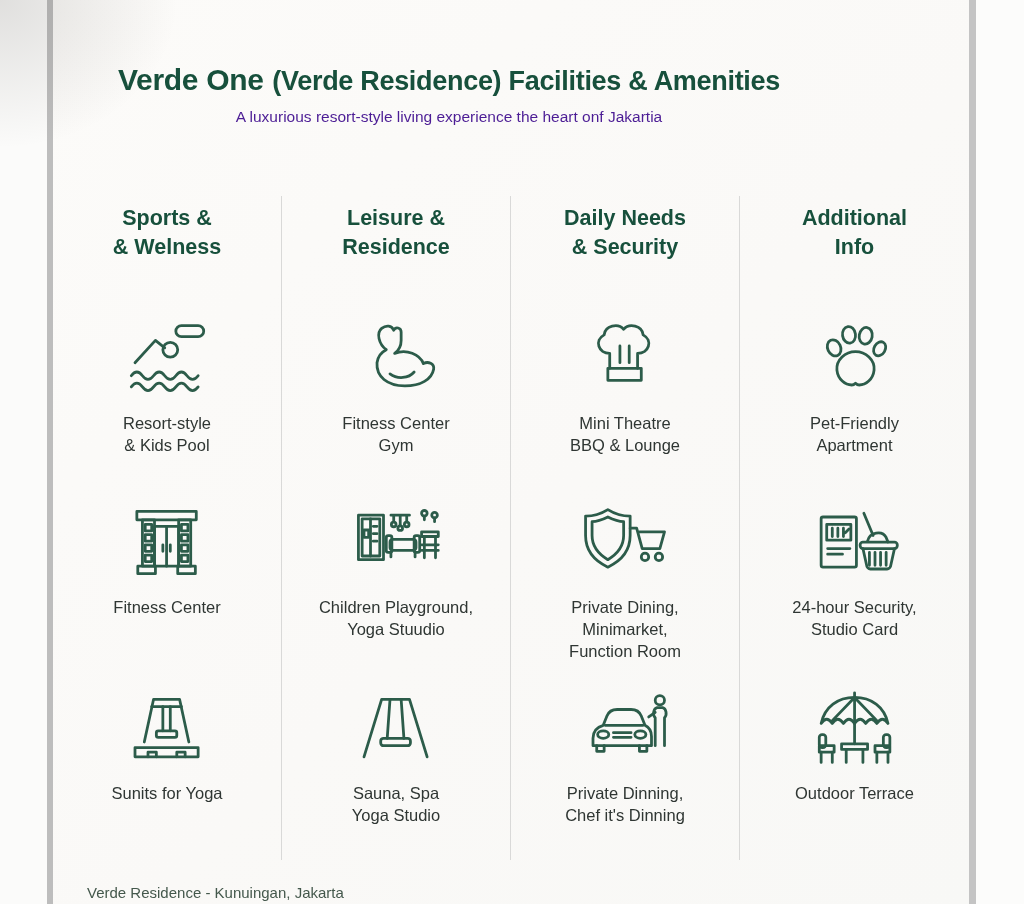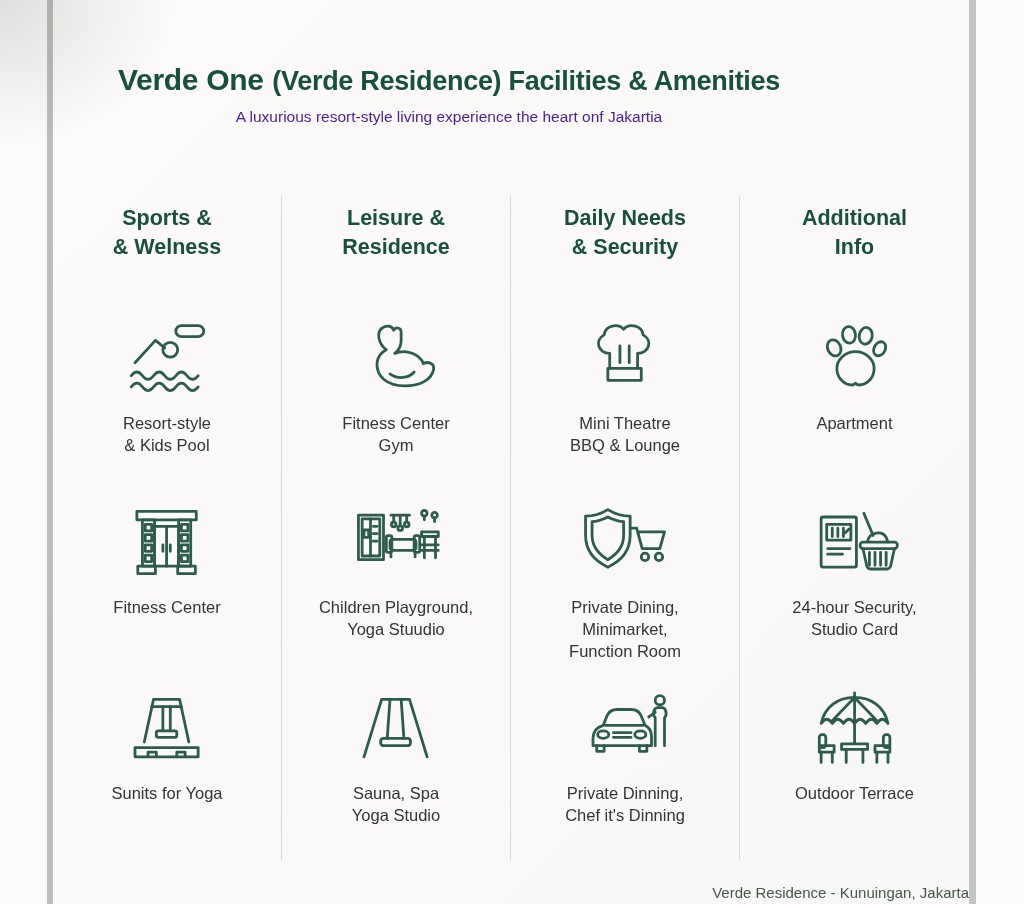--- a/index.html
+++ b/index.html
@@ -47,22 +47,22 @@
   .item.r3{top:492px;}
   .icon-box{height:82px;display:flex;align-items:center;justify-content:center;}
   .icon-box svg{height:78px;width:auto;}
   .ic{fill:none;stroke:#2c5c4a;stroke-width:3;stroke-linecap:round;stroke-linejoin:round;}
   .item-label{
     margin-top:13px;font-size:16.5px;color:#2f3633;line-height:1.33;
   }
   .item-label span{display:block;}
 
   .footer{
-    position:absolute;left:53px;bottom:3px;width:916px;text-align:right;
-    font-size:15px;color:#44584c;
+    position:absolute;left:53px;bottom:3px;width:916px;text-align:left;
+    font-size:15px;color:#44584c;padding-left:34px;
   }
 </style>
 </head>
 <body>
 
 <div id="screen">
   <div class="outside-left"></div>
   <div class="outside-right"></div>
   <div class="page-area"></div>
   <div class="edge-stripe-left"></div>
@@ -263,20 +263,21 @@
         <div class="icon-box">
           <svg viewBox="0 0 96 84" class="ic" xmlns="http://www.w3.org/2000/svg">
             <ellipse cx="26" cy="30" rx="7" ry="9" transform="rotate(-25 26 30)"></ellipse>
             <ellipse cx="42" cy="16" rx="7" ry="9" transform="rotate(-8 42 16)"></ellipse>
             <ellipse cx="60" cy="17" rx="7" ry="9" transform="rotate(10 60 17)"></ellipse>
             <ellipse cx="75" cy="31" rx="6" ry="8" transform="rotate(30 75 31)"></ellipse>
             <path d="M49 34 C60 34 70 43 69 54 C68 64 60 70 53 70 C51 70 50 69 49 68 C48 69 47 70 45 70 C38 70 30 64 29 54 C28 43 38 34 49 34 Z"></path>
           </svg>
         </div>
         <div class="item-label">
+          <span>Pet-Friendly</span>
           <span>Apartment</span>
         </div>
       </div>
       <div class="item r2">
         <div class="icon-box">
           <svg viewBox="0 0 96 84" class="ic" xmlns="http://www.w3.org/2000/svg">
             <rect x="12" y="14" width="38" height="54" rx="2"></rect>
             <rect x="18" y="22" width="26" height="17"></rect>
             <path d="M24 26 v9 M30 26 v9 M36 26 v9 M38 31 l4 -4"></path>
             <path d="M19 48 H43 M19 54 H35"></path>

